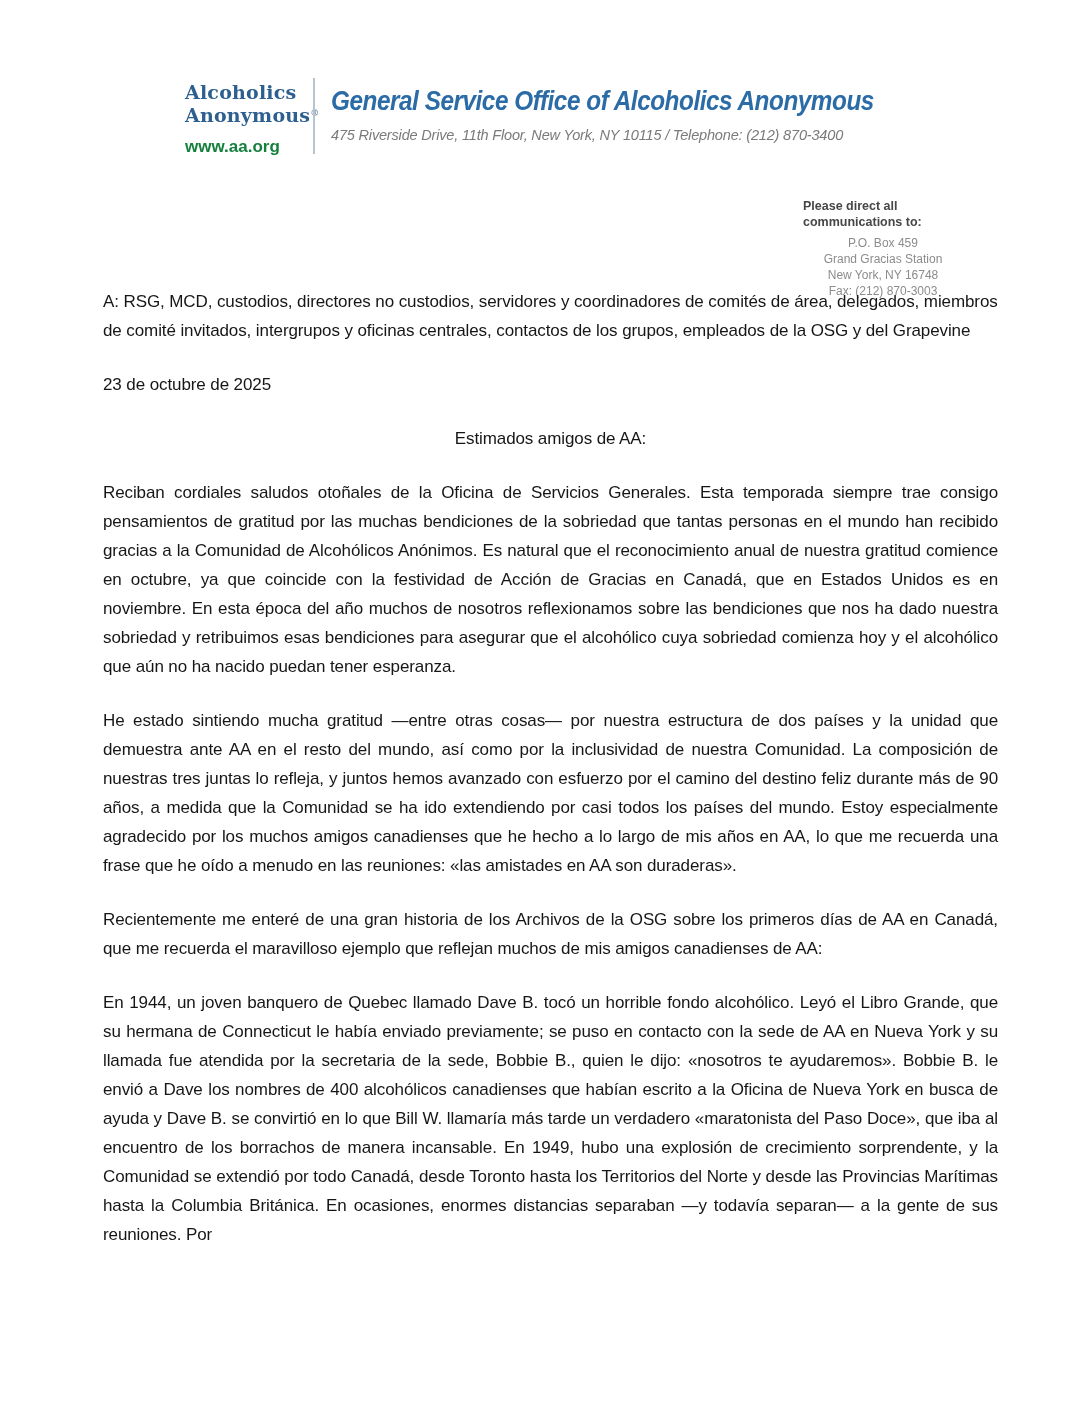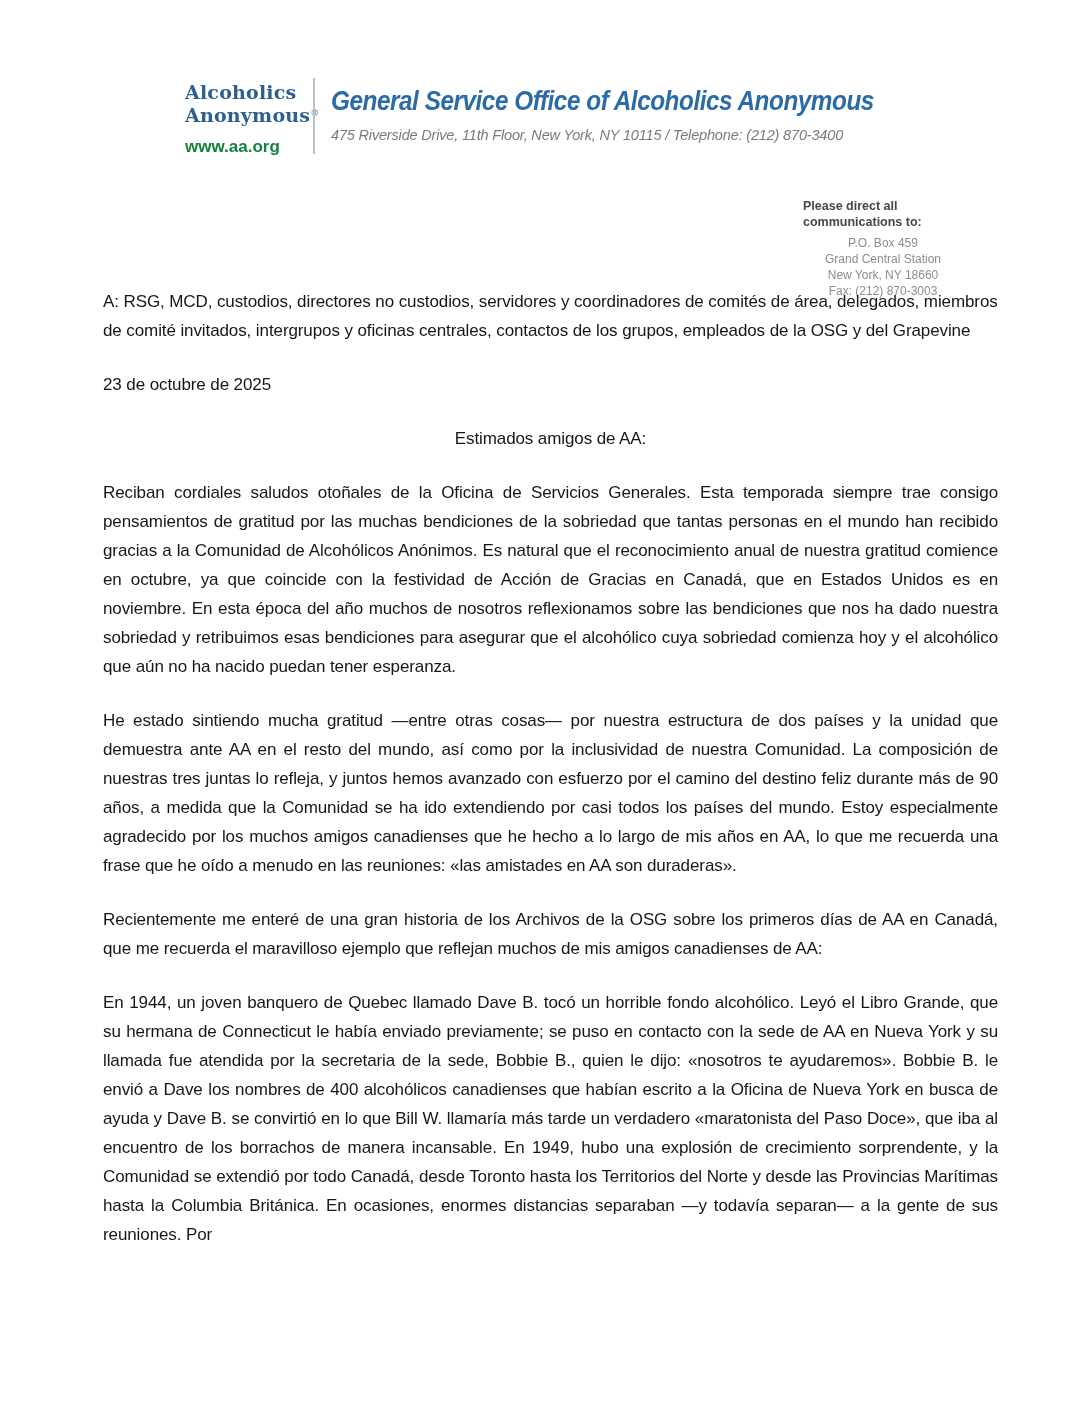--- a/index.html
+++ b/index.html
@@ -113,22 +113,22 @@
 
     <div class="office-block">
       <div class="office-title">General Service Office of Alcoholics Anonymous</div>
       <div class="office-address">475 Riverside Drive, 11th Floor, New York, NY 10115  /  Telephone: (212) 870-3400</div>
     </div>
 
     <div class="comms-block">
       <div class="comms-heading">Please direct all communications to:</div>
       <div class="comms-lines">
         <div>P.O. Box 459</div>
-        <div>Grand Central Station</div>
-        <div>New York, NY 18660</div>
+        <div>Grand Gracias Station</div>
+        <div>New York, NY 16748</div>
         <div>Fax: (212) 870-3003</div>
       </div>
     </div>
 
   </header>
 
   <main class="letter-body">
     <p class="recipient">A: RSG, MCD, custodios, directores no custodios, servidores y coordinadores de comités de área, delegados, miembros de comité invitados, intergrupos y oficinas centrales, contactos de los grupos, empleados de la OSG y del Grapevine</p>
     <p class="date-line">23 de octubre de 2025</p>
     <p class="salutation">Estimados amigos de AA:</p>

